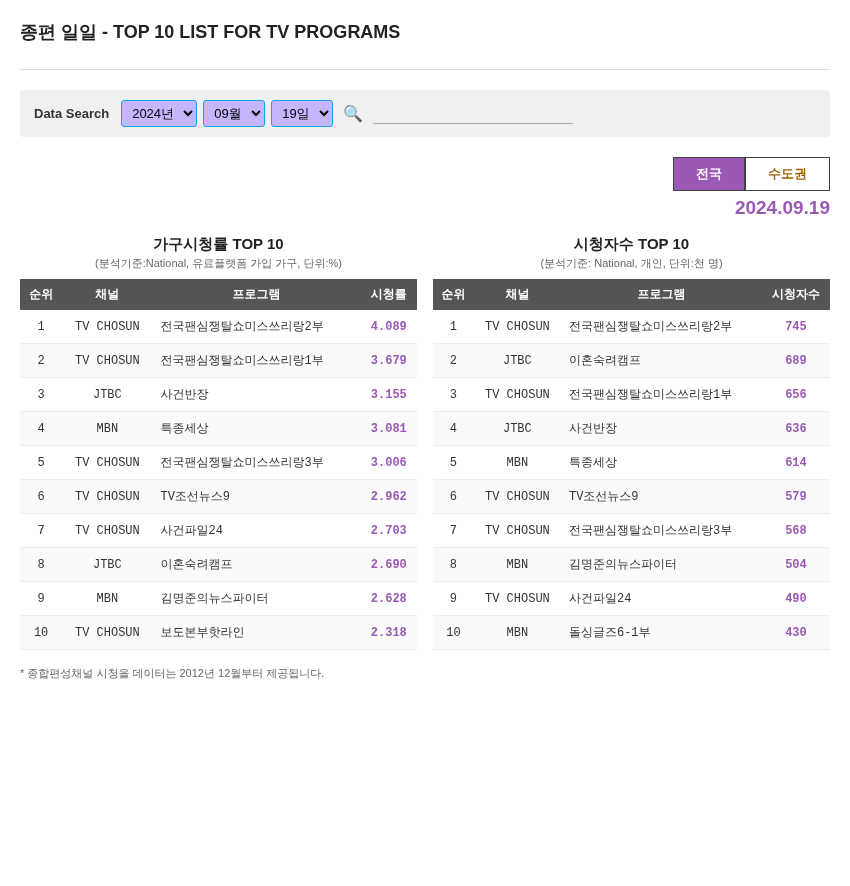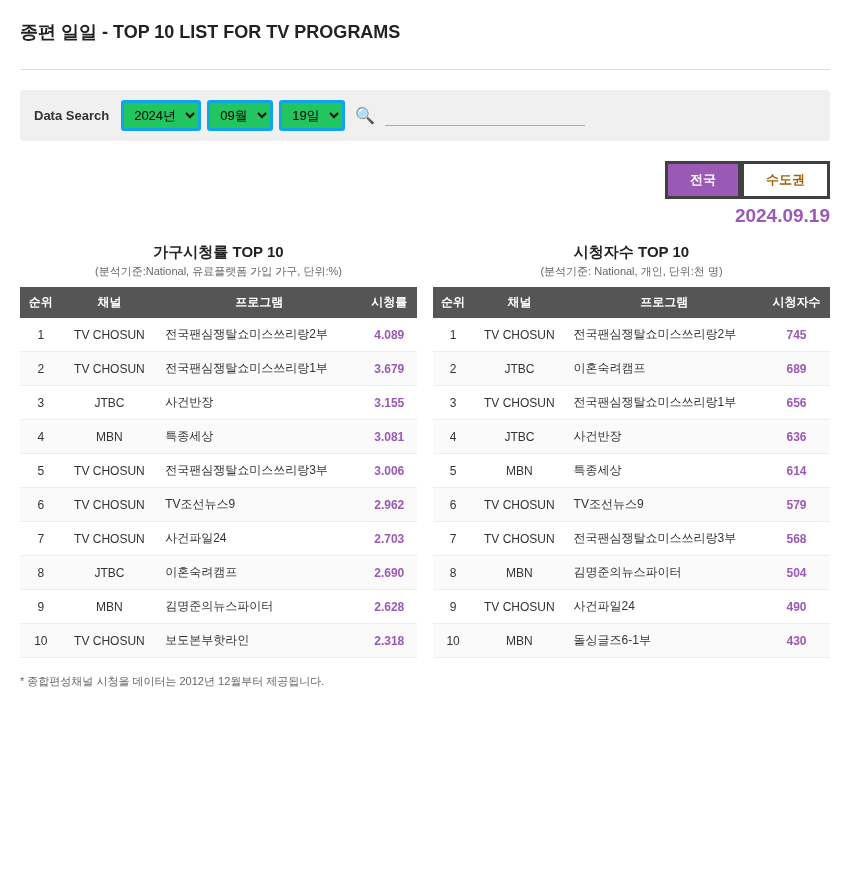--- a/index.html
+++ b/index.html
@@ -36,22 +36,22 @@
     }
 
     .search-label {
       font-weight: bold;
       font-size: 13px;
       color: #333;
       margin-right: 6px;
     }
 
     .search-select {
-      border: 3px solid #0ea5e9;
-      background: #22c55e;
+      border: 1px solid #0ea5e9;
+      background: #c4b5fd;
       padding: 4px 6px;
       font-size: 13px;
       border-radius: 3px;
       cursor: pointer;
     }
 
     .search-icon-btn {
       background: none;
       border: none;
       cursor: pointer;
@@ -72,21 +72,21 @@
 
     .region-buttons {
       display: flex;
       justify-content: flex-end;
       gap: 0;
       margin-bottom: 6px;
     }
 
     .region-btn {
       padding: 7px 22px;
-      border: 3px solid #404040;
+      border: 1px solid #404040;
       cursor: pointer;
       font-size: 13px;
       font-weight: bold;
     }
 
     .region-btn.active {
       background: #9b59b6;
       color: #fff;
     }
 
@@ -123,20 +123,21 @@
     .table-subtitle {
       text-align: center;
       font-size: 11px;
       color: #666;
       margin-bottom: 8px;
     }
 
     table {
       width: 100%;
       border-collapse: collapse;
+      font-family: Liberation Mono, monospace;
     }
 
     thead tr {
       background: #555;
       color: #fff;
     }
 
     thead th {
       padding: 7px 6px;
       text-align: center;

